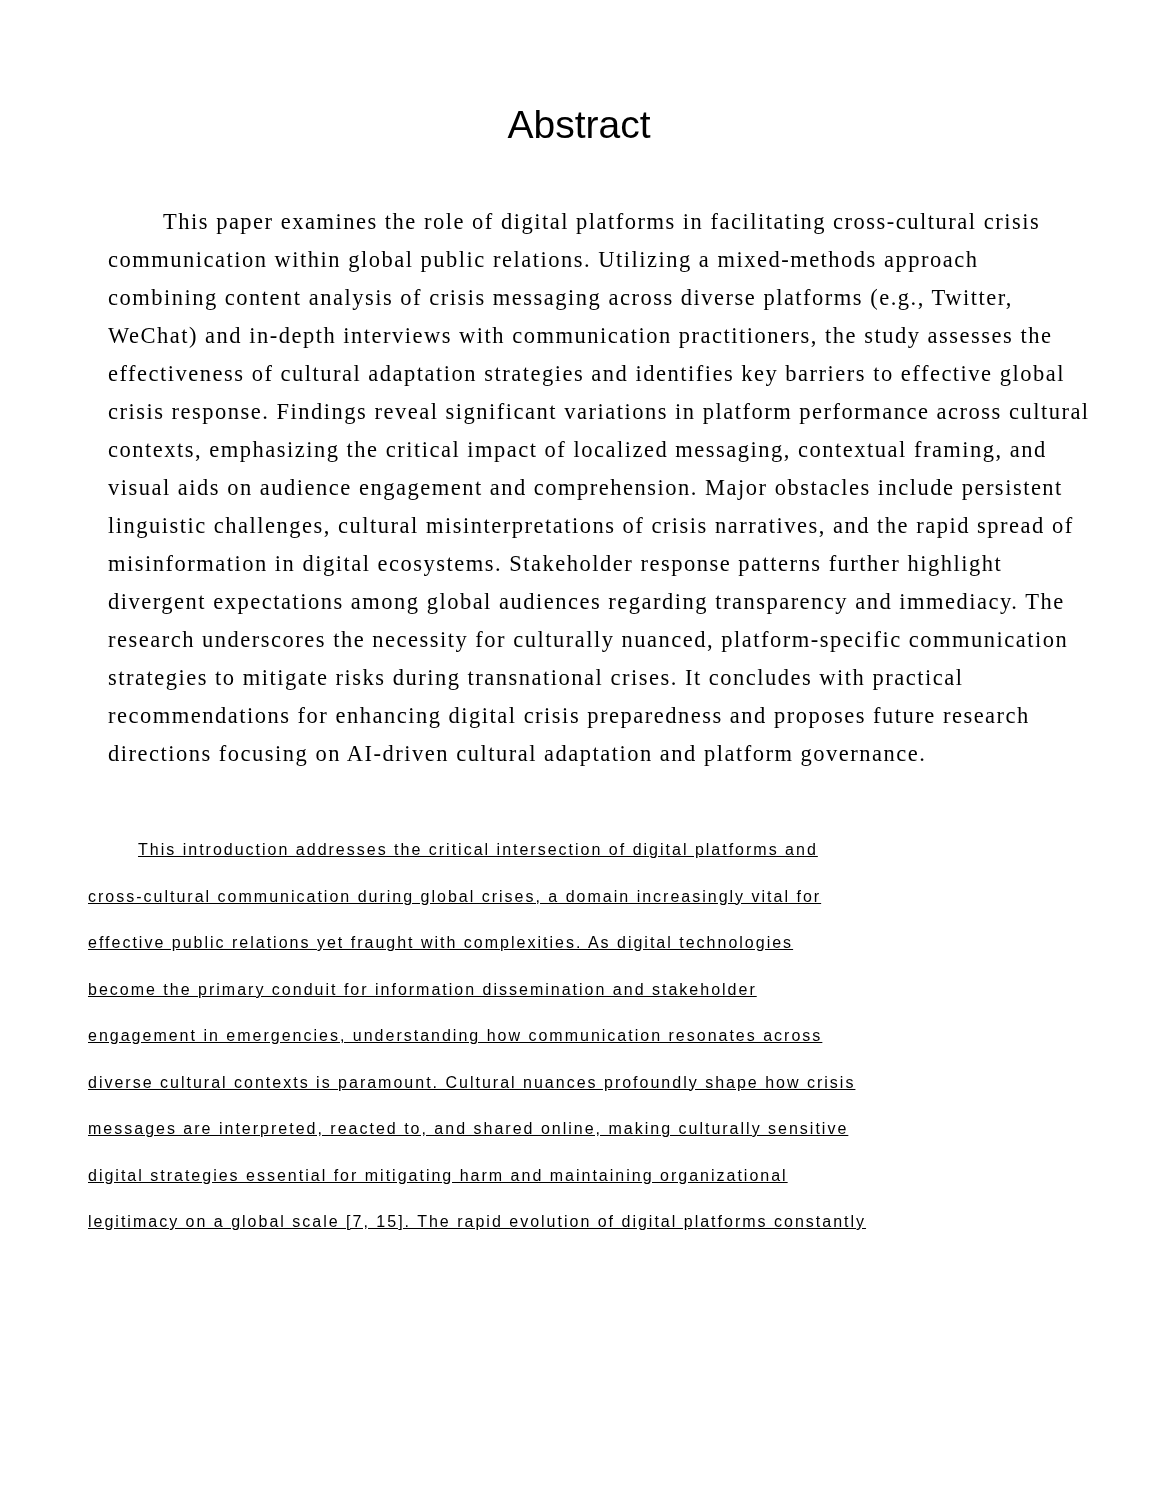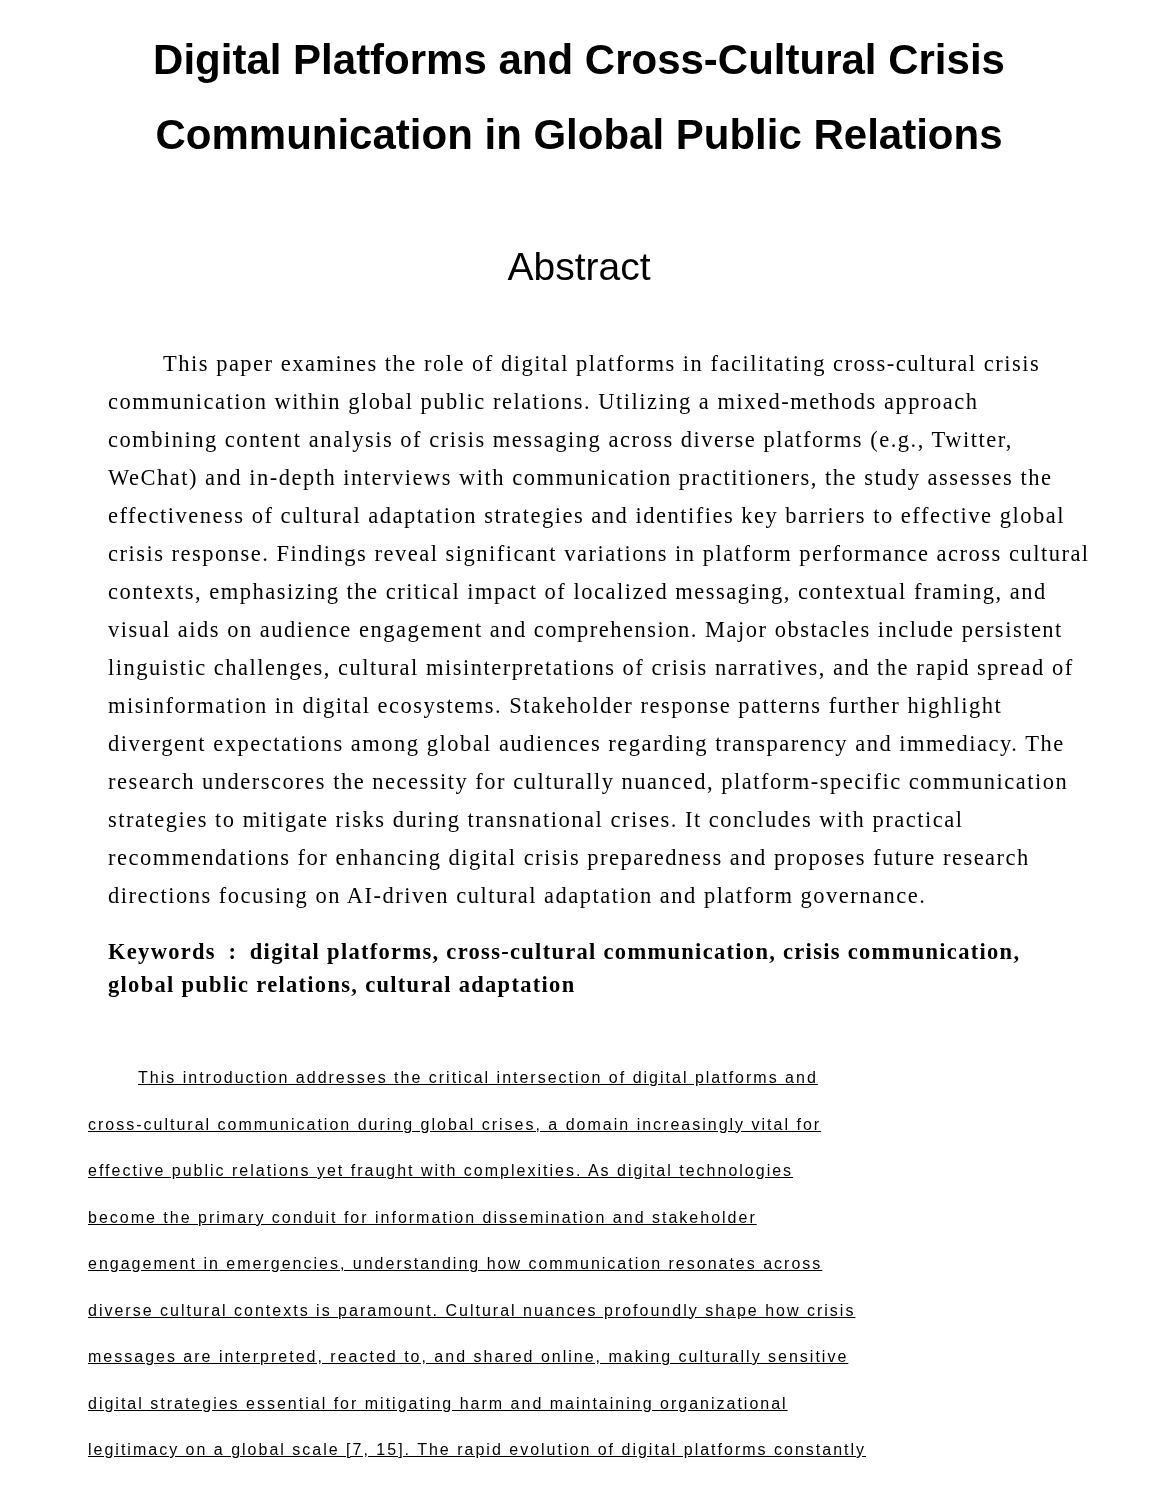--- a/index.html
+++ b/index.html
@@ -28,21 +28,21 @@
     margin: 22px 84px 0 84px;
   }
   .section-heading {
     font-family: "Liberation Sans", sans-serif;
     font-weight: 400;
     font-size: 39px;
     line-height: 46px;
     text-align: center;
   }
   .heading-abstract {
-    margin: 72px 0 0 0;
+    margin: 102px 0 0 0;
   }
   .heading-intro {
     margin: 64px 0 0 0;
   }
   .para {
     white-space: pre-line;
   }
   .abstract-body {
     font-family: "Liberation Serif", serif;
     font-size: 22.5px;
@@ -70,42 +70,39 @@
     margin: 54px 0 0 88px;
     text-indent: 50px;
     text-decoration: underline;
   }
 </style>
 </head>
 <body>
 
 <main class="page">
 
-  <h1 class="paper-title">Digital Platforms and Cross-Cultural Crisis Communication in Global Public Relations</h1>
 
   <h2 class="section-heading heading-abstract">Abstract</h2>
 
   <p class="para abstract-body">This paper examines the role of digital platforms in facilitating cross-cultural crisis
 communication within global public relations. Utilizing a mixed-methods approach
 combining content analysis of crisis messaging across diverse platforms (e.g., Twitter,
 WeChat) and in-depth interviews with communication practitioners, the study assesses the
 effectiveness of cultural adaptation strategies and identifies key barriers to effective global
 crisis response. Findings reveal significant variations in platform performance across cultural
 contexts, emphasizing the critical impact of localized messaging, contextual framing, and
 visual aids on audience engagement and comprehension. Major obstacles include persistent
 linguistic challenges, cultural misinterpretations of crisis narratives, and the rapid spread of
 misinformation in digital ecosystems. Stakeholder response patterns further highlight
 divergent expectations among global audiences regarding transparency and immediacy. The
 research underscores the necessity for culturally nuanced, platform-specific communication
 strategies to mitigate risks during transnational crises. It concludes with practical
 recommendations for enhancing digital crisis preparedness and proposes future research
 directions focusing on AI-driven cultural adaptation and platform governance.</p>
 
-  <p class="para keywords-line">Keywords : digital platforms, cross-cultural communication, crisis communication,
-global public relations, cultural adaptation</p>
 
 
   <p class="para intro-body">This introduction addresses the critical intersection of digital platforms and
 cross-cultural communication during global crises, a domain increasingly vital for
 effective public relations yet fraught with complexities. As digital technologies
 become the primary conduit for information dissemination and stakeholder
 engagement in emergencies, understanding how communication resonates across
 diverse cultural contexts is paramount. Cultural nuances profoundly shape how crisis
 messages are interpreted, reacted to, and shared online, making culturally sensitive
 digital strategies essential for mitigating harm and maintaining organizational

